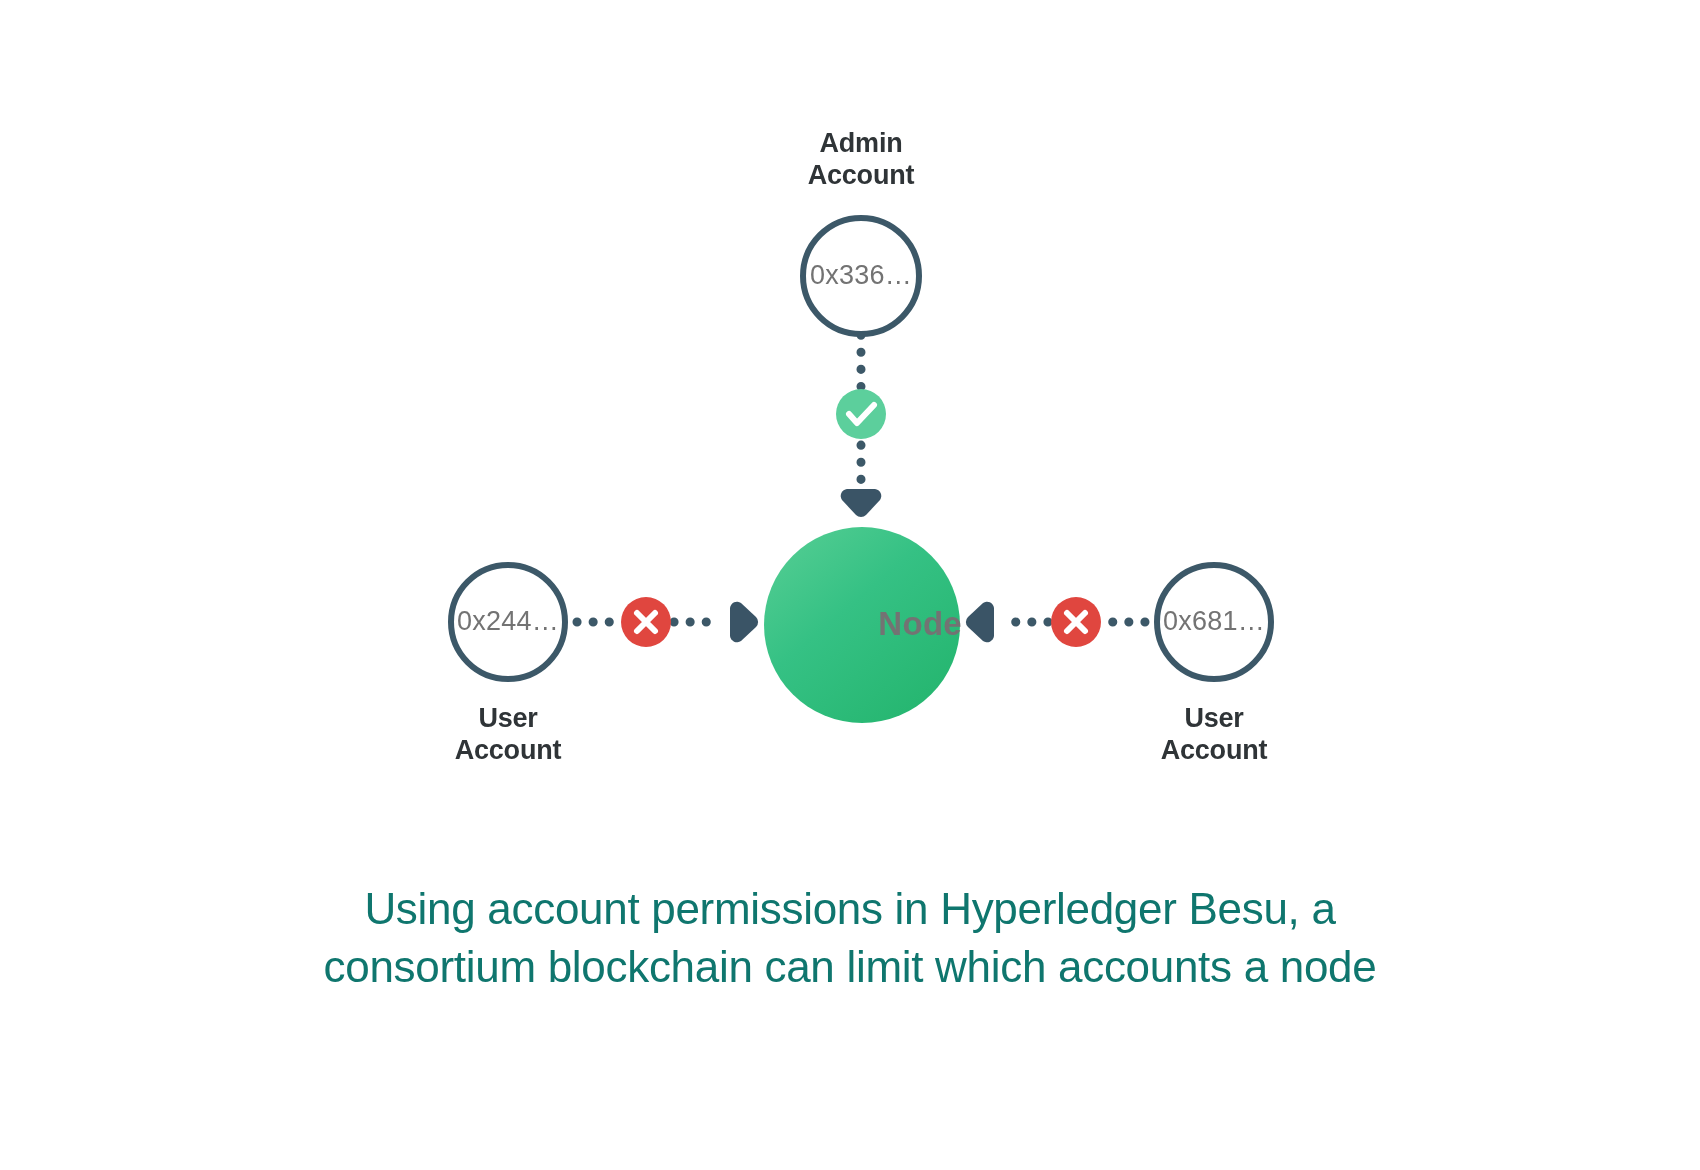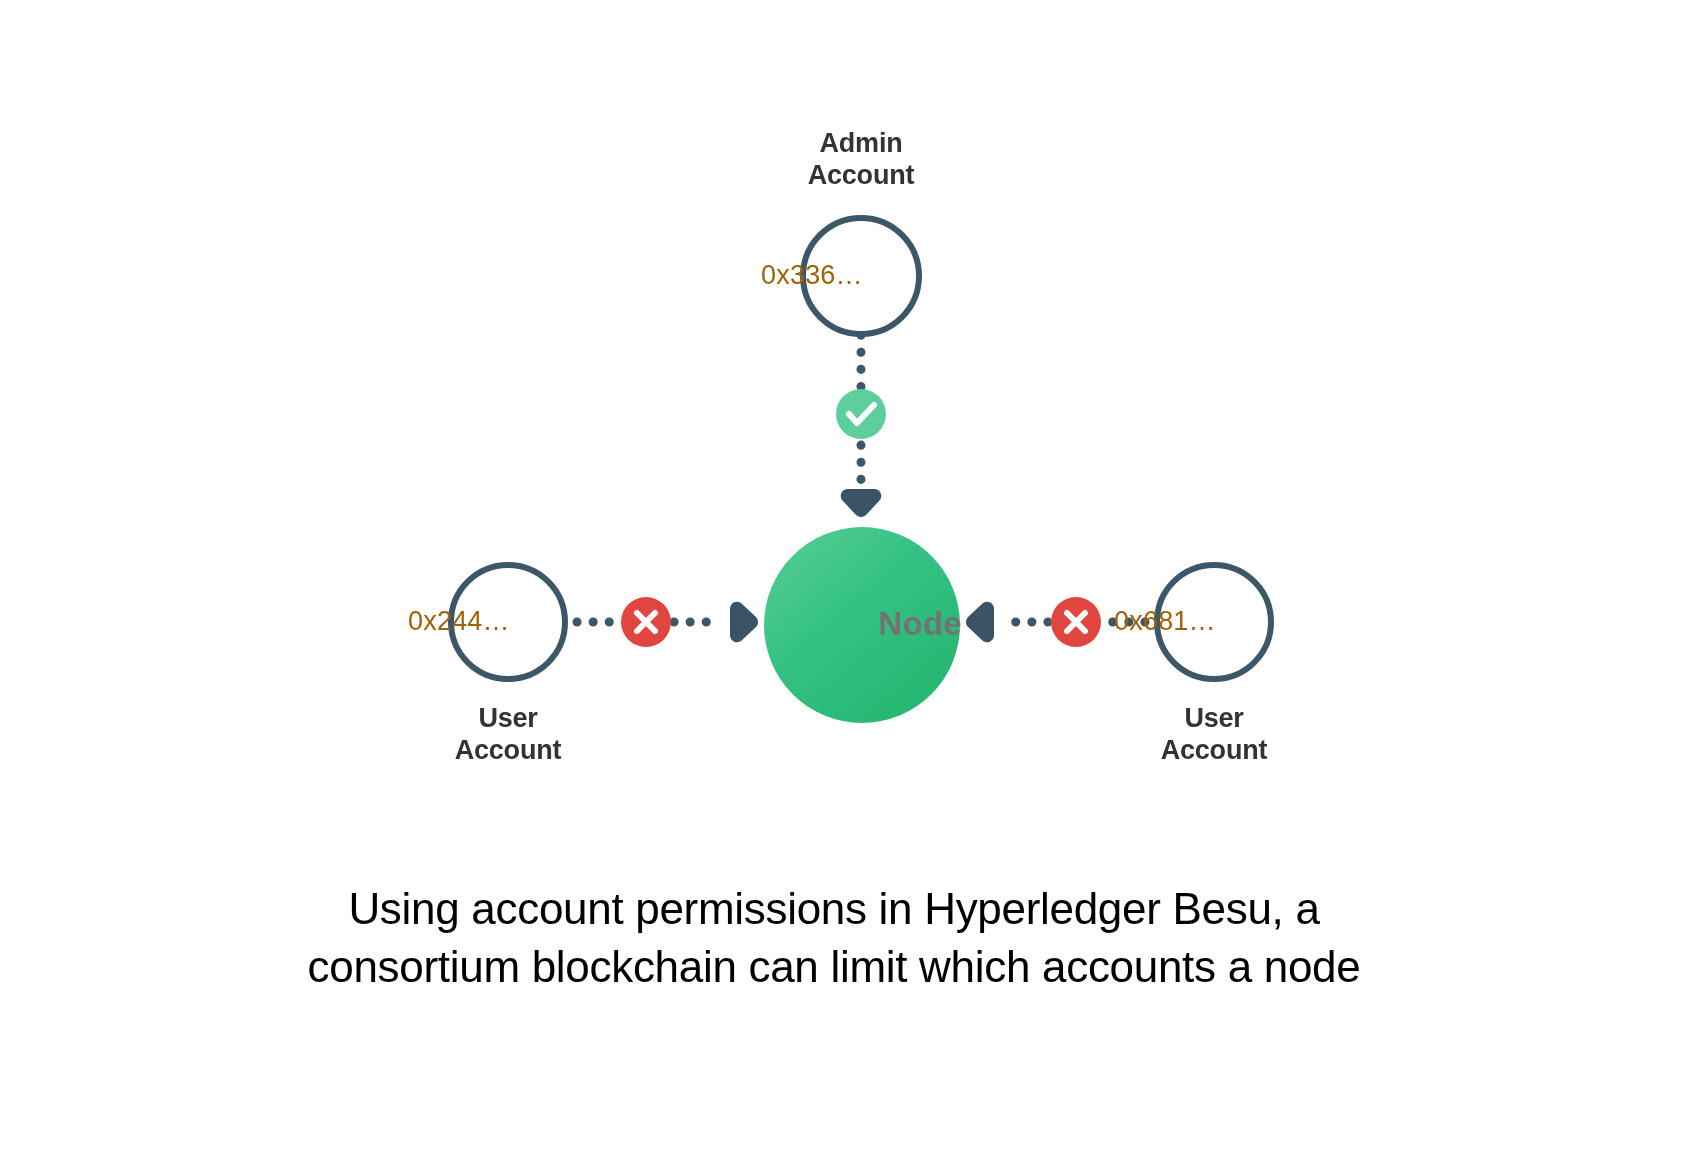--- a/index.html
+++ b/index.html
@@ -45,42 +45,43 @@
     text-align: center;
     font-weight: bold;
     color: #2f3437;
     line-height: 1.17;
     letter-spacing: -0.2px;
     white-space: pre-line;
     font-size: 27px;
   }
   .addr {
     position: absolute;
-    color: #a16207;
+    text-align: center;
+    color: #737373;
     font-size: 27px;
     font-weight: normal;
     letter-spacing: 0.2px;
   }
   .node-lbl {
     position: absolute;
     text-align: right;
     color: #737373;
     font-size: 33px;
     font-weight: bold;
     letter-spacing: 0.3px;
   }
 
   
   #caption {
     position: absolute;
-    left: 234px;
+    left: 250px;
     top: 880px;
     width: 1200px;
     text-align: center;
-    color: #000000;
+    color: #0f766e;
     font-size: 44px;
     line-height: 1.32;
     font-weight: normal;
     letter-spacing: -0.3px;
   }
   #caption .cline { display: block; }
 </style>
 </head>
 <body>
 

